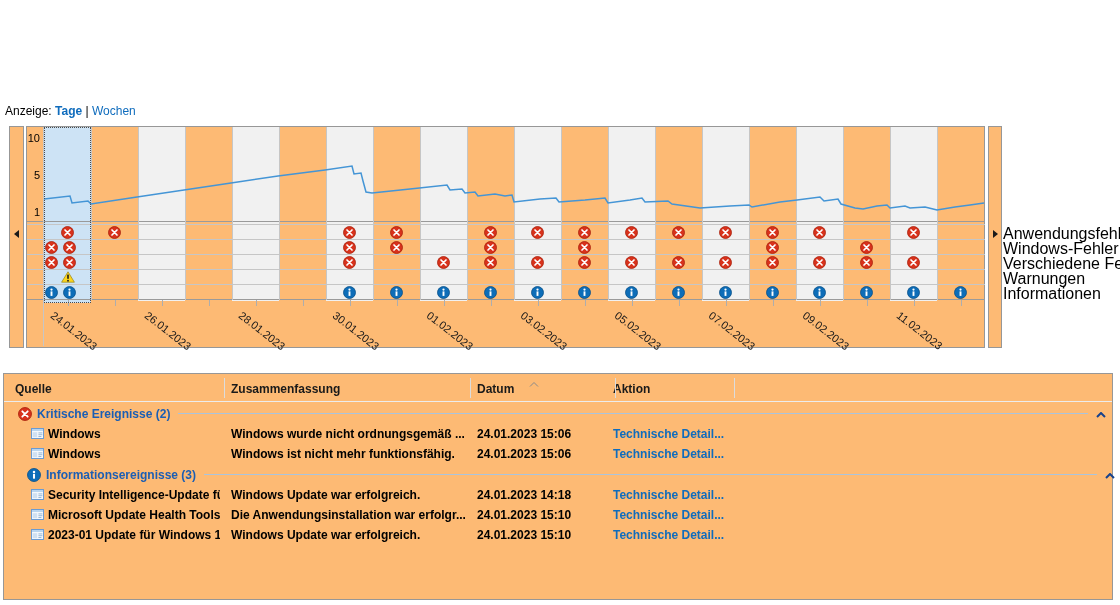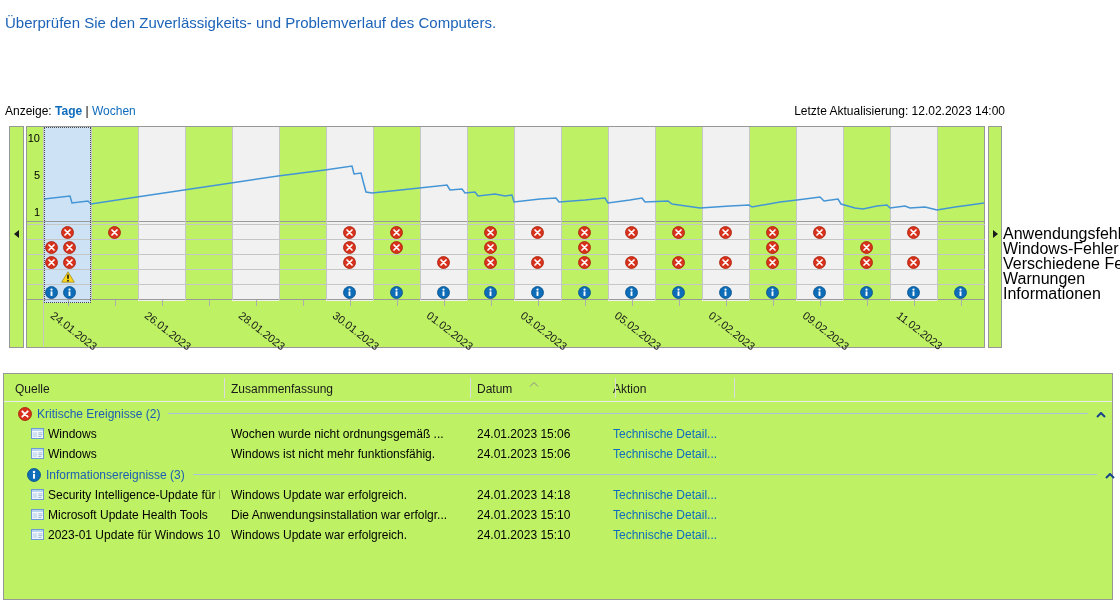--- a/index.html
+++ b/index.html
@@ -4,21 +4,21 @@
 <style>
   html,body{margin:0;padding:0;background:#fff;}
   #screen{position:relative;width:1120px;height:605px;background:#fff;overflow:hidden;
           font-family:"Liberation Sans",sans-serif;font-size:12px;color:#000;}
   .abs{position:absolute;}
   .title{font-size:15px;color:#1c63b8;}
   .desc{width:1102px;line-height:16px;}
   .blue-link{color:#0f6cbd;cursor:pointer;}
   .bold{font-weight:bold;}
   
-  .frame{border:1px solid #979797;background:#bef264;box-sizing:border-box;}
+  .frame{border:1px solid #979797;background:#fdba74;box-sizing:border-box;font-weight:bold;}
   .vline{width:1px;background:#c6c6c6;}
   .hline{height:1px;background:#c6c6c6;}
   .strong{background:#9a9a9a;}
   .col-shade{background:#f1f1f1;}
   .sel-bg{background:#cde3f5;}
   .sel-border{border:1px dotted #4a4a4a;box-sizing:border-box;background:transparent;}
   .ytick{font-size:11px;text-align:right;width:14px;}
   .legend-label{font-size:16px;white-space:nowrap;}
   .date-label{font-size:11px;white-space:nowrap;transform-origin:0 0;transform:rotate(38deg);color:#1a1a1a;}
   .tick{width:1px;height:6px;background:#adadad;}
@@ -32,29 +32,27 @@
   .group-label{color:#1b5eb4;margin:0 8px 0 5px;white-space:nowrap;}
   .group-rule{flex:1;height:1px;background:#a9c4de;margin-right:8px;}
   .cell{position:absolute;white-space:nowrap;overflow:hidden;}
   .link{color:#0f6cbd;cursor:pointer;}
 </style>
 </head>
 <body>
 
 <div id="screen">
 
-  <div class="abs title" style="left:5px;top:14px;">Überprüfen Sie den Zuverlässigkeits- und Problemverlauf des Computers.</div>
 
   <div class="abs" style="left:5px;top:104px;">
     <span>Anzeige:</span>
     <span class="blue-link bold">Tage</span>
     <span>|</span>
     <span class="blue-link">Wochen</span>
   </div>
-  <div class="abs" style="right:115px;top:104px;">Letzte Aktualisierung: 12.02.2023 14:00</div>
 
   <div class="abs frame" style="left:9px;top:126px;width:15px;height:222px;">
     <div class="abs arrow-left" style="left:4px;top:103px;"></div>
   </div>
   <div class="abs frame" id="chart-box" style="left:26px;top:126px;width:959px;height:222px;"></div>
   <div class="abs frame" style="left:988px;top:126px;width:14px;height:222px;">
     <div class="abs arrow-right" style="left:4px;top:103px;"></div>
   </div>
 
   <div id="chart-layers" class="abs" style="left:0;top:0;">
@@ -405,21 +403,21 @@
       <div class="abs" style="left: 0px; top: 50px; width: 1108px; height: 20px; z-index: 2;">
         <div class="abs" style="left: 27px; top: 4px; z-index: 2;"><svg width="13" height="11" viewBox="0 0 13 11">
             <rect x="0.5" y="0.5" width="12" height="10" fill="#f4f8fc" stroke="#6b9bd2"></rect>
             <rect x="1" y="1" width="11" height="2" fill="#b8d4ee"></rect>
             <rect x="1.6" y="4.2" width="4.6" height="5" fill="#cfe0f2"></rect>
             <rect x="7.4" y="4.4" width="4" height="1" fill="#9ab8d8"></rect>
             <rect x="7.4" y="6.2" width="4" height="1" fill="#9ab8d8"></rect>
             <rect x="7.4" y="8" width="3" height="1" fill="#9ab8d8"></rect>
           </svg></div>
         <div class="cell abs" style="left: 44px; top: 3px; width: 172px;">Windows</div>
-        <div class="cell abs" style="left: 227px; top: 3px; width: 236px;">Wochen wurde nicht ordnungsgemäß ...</div>
+        <div class="cell abs" style="left: 227px; top: 3px; width: 236px;">Windows wurde nicht ordnungsgemäß ...</div>
         <div class="cell abs" style="left: 473px; top: 3px; width: 130px;">24.01.2023 15:06</div>
         <div class="cell link abs" style="left: 609px; top: 3px; width: 118px;">Technische Detail...</div>
       </div>
       <div class="abs" style="left: 0px; top: 70px; width: 1108px; height: 20px; z-index: 2;">
         <div class="abs" style="left: 27px; top: 4px; z-index: 2;"><svg width="13" height="11" viewBox="0 0 13 11">
             <rect x="0.5" y="0.5" width="12" height="10" fill="#f4f8fc" stroke="#6b9bd2"></rect>
             <rect x="1" y="1" width="11" height="2" fill="#b8d4ee"></rect>
             <rect x="1.6" y="4.2" width="4.6" height="5" fill="#cfe0f2"></rect>
             <rect x="7.4" y="4.4" width="4" height="1" fill="#9ab8d8"></rect>
             <rect x="7.4" y="6.2" width="4" height="1" fill="#9ab8d8"></rect>

